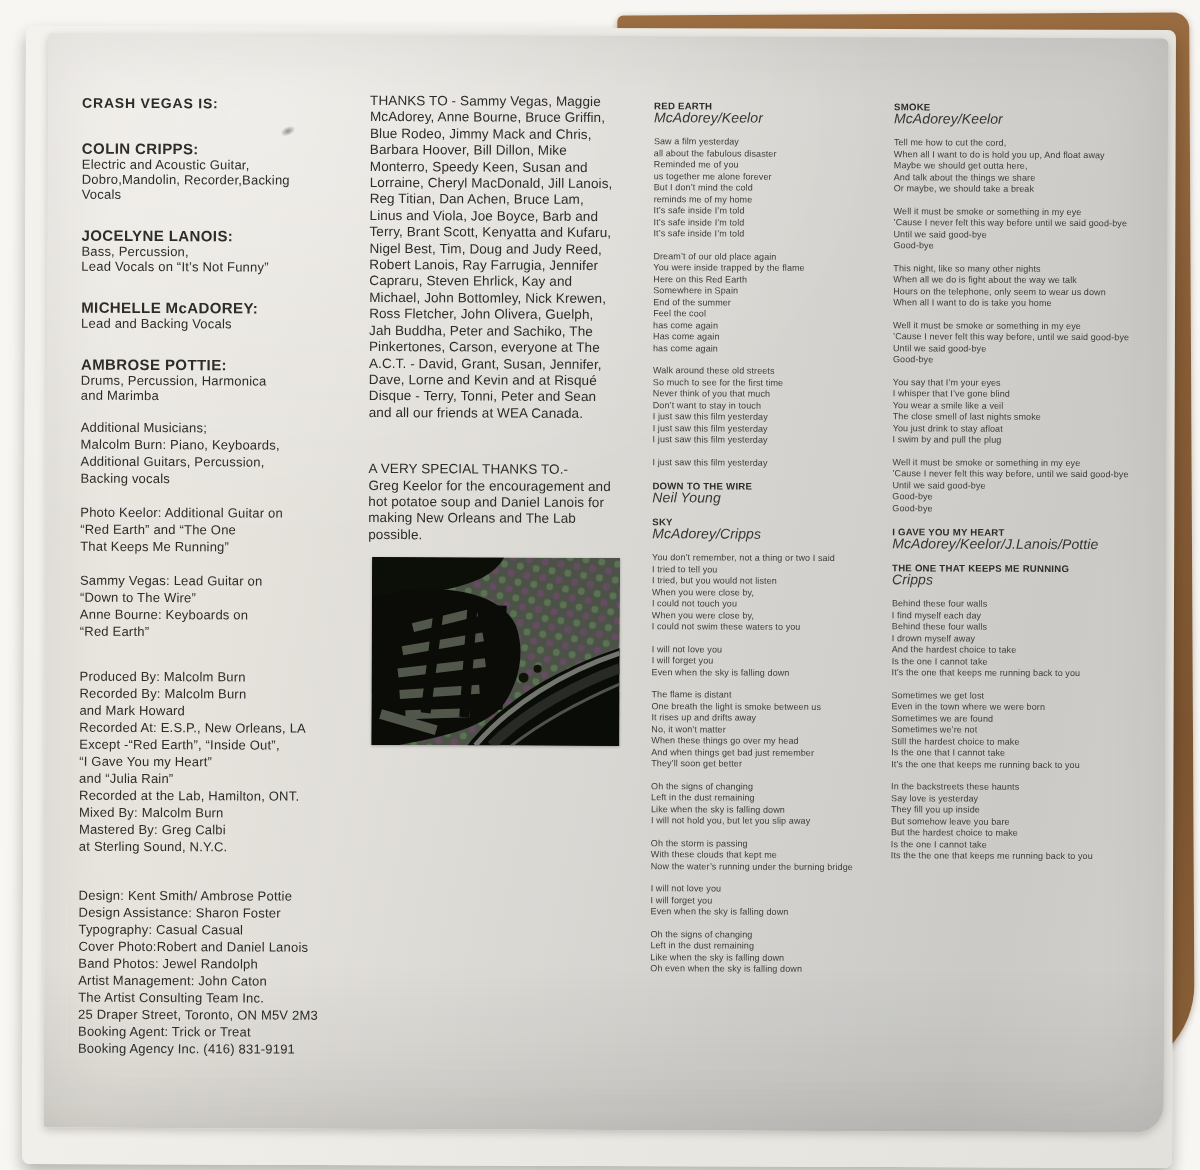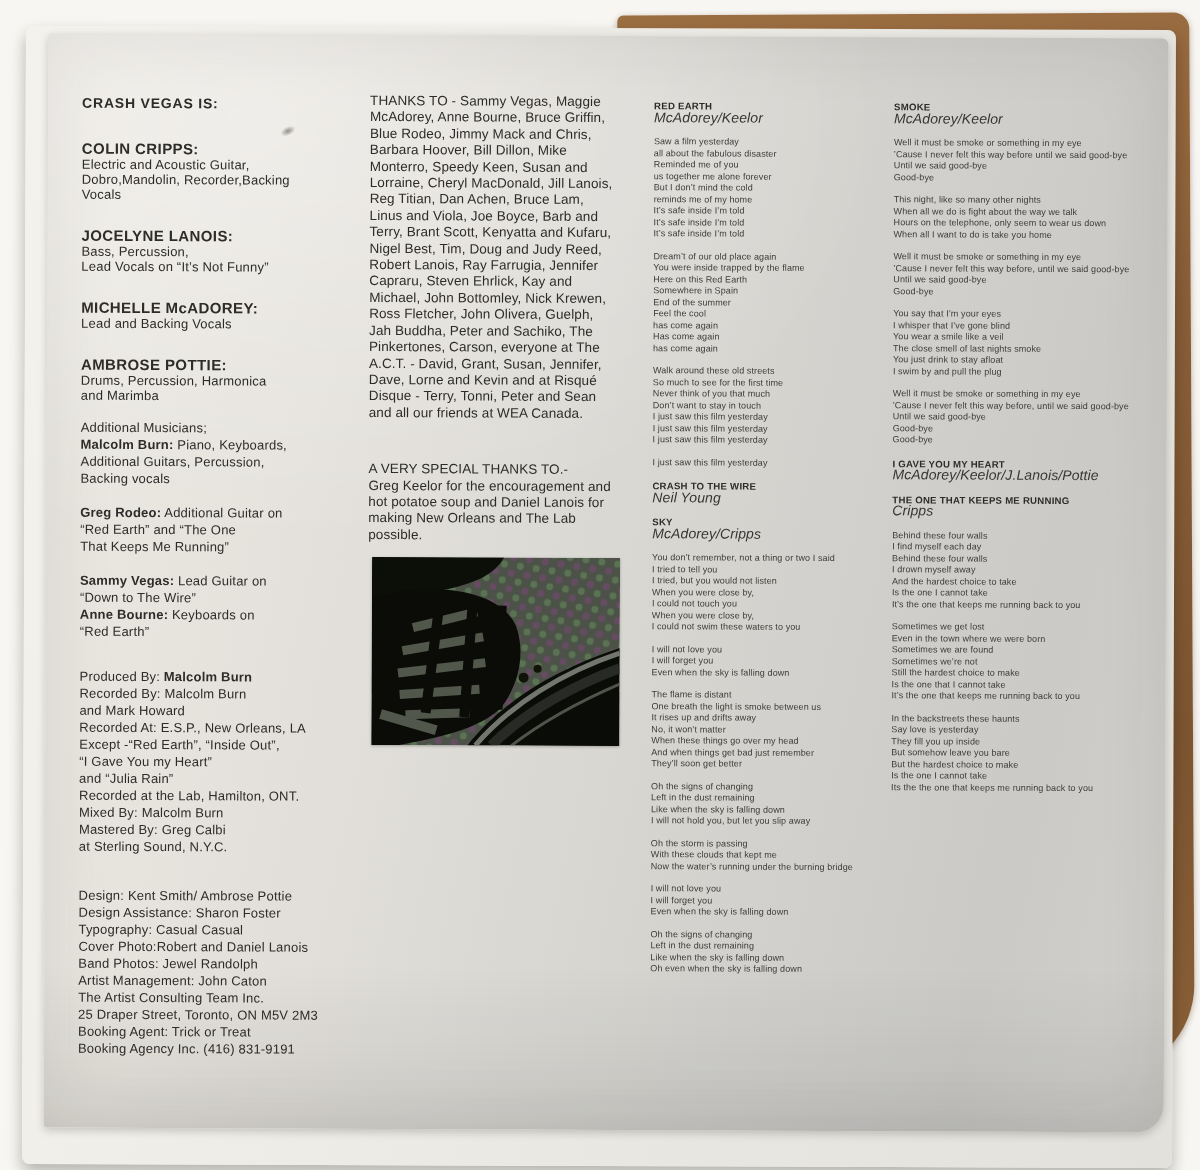--- a/index.html
+++ b/index.html
@@ -39,21 +39,21 @@
     background:radial-gradient(130% 90% at 18% 8%, rgba(255,255,255,0.35) 0%, rgba(255,255,255,0) 45%),
                linear-gradient(180deg, rgba(0,0,0,0) 85%, rgba(0,0,0,0.07) 100%);
     border-radius:inherit;
   }
   .smudge {
     position:absolute; left:232px; top:92px; width:16px; height:9px;
     background:radial-gradient(ellipse at center, rgba(70,65,58,0.55), rgba(70,65,58,0) 70%);
     transform:rotate(-25deg);
   }
   .pre { white-space:pre-line; }
-  .b { font-weight:700;text-align:right; }
+  .b { font-weight:400;text-align:right; }
 
   
   .col-credits {
     position:absolute; left:34px; top:62px; width:260px;
     font-size:13px; line-height:15px; color:#2e2c29; letter-spacing:0.2px;
   }
   .credits-heading { font-weight:700; font-size:14px; letter-spacing:0.8px; margin-bottom:15px; }
   .member { margin-bottom:11px; }
   .member-name { font-weight:700; font-size:15px; letter-spacing:0.4px; }
   .lower-block { line-height:17px; }
@@ -119,21 +119,21 @@
 and Marimba</span>
     </div>
 
     <div class="lower-block gap16">
       <div>Additional Musicians;</div>
       <div class="pre"><span class="b">Malcolm Burn:</span><span class="pre"> Piano, Keyboards,
 Additional Guitars, Percussion,
 Backing vocals</span></div>
     </div>
 
-    <div class="lower-block gap17 pre"><span class="b">Greg Rodeo:</span><span class="pre"> Additional Guitar on
+    <div class="lower-block gap17 pre"><span class="b">Photo Keelor:</span><span class="pre"> Additional Guitar on
 “Red Earth” and “The One
 That Keeps Me Running”</span></div>
 
     <div class="lower-block gap17">
       <div class="pre"><span class="b">Sammy Vegas:</span><span class="pre"> Lead Guitar on
 “Down to The Wire”</span></div>
       <div class="pre"><span class="b">Anne Bourne:</span><span class="pre"> Keyboards on
 “Red Earth”</span></div>
     </div>
 
@@ -250,21 +250,21 @@
         <div class="stanza">Walk around these old streets
 So much to see for the first time
 Never think of you that much
 Don’t want to stay in touch
 I just saw this film  yesterday
 I just saw this film  yesterday
 I just saw this film  yesterday</div>
         <div class="stanza">I just saw this film  yesterday</div>
       </div>
     <div class="song">
-        <div class="song-title">CRASH TO THE WIRE</div>
+        <div class="song-title">DOWN TO THE WIRE</div>
         <div class="song-credit">Neil Young</div>
       </div>
     <div class="song">
         <div class="song-title">SKY</div>
         <div class="song-credit">McAdorey/Cripps</div>
         <div class="stanza">You don’t remember, not a thing or two I said
 I tried to tell you
 I tried, but you would not listen
 When you were close by,
 I could not touch you
@@ -294,20 +294,25 @@
 Left in the dust remaining
 Like when the sky is falling down
 Oh even when the sky is falling down</div>
       </div>
   </div>
 
   <div class="col-lyrics-2 lyrics">
     <div class="song">
         <div class="song-title">SMOKE</div>
         <div class="song-credit">McAdorey/Keelor</div>
+        <div class="stanza">Tell me how to cut the cord,
+When all I want to do is hold you up, And float away
+Maybe we should get outta here,
+And talk about the things we share
+Or maybe, we should take a break</div>
         <div class="stanza">Well it must be smoke or something in my eye
 ’Cause I never felt this way before until we said good-bye
 Until we said good-bye
 Good-bye</div>
         <div class="stanza">This night, like so many other nights
 When all we do is fight about the way we talk
 Hours on the telephone, only seem to wear us down
 When all I want to do is take you home</div>
         <div class="stanza">Well it must be smoke or something in my eye
 ’Cause I never felt this way before, until we said good-bye

